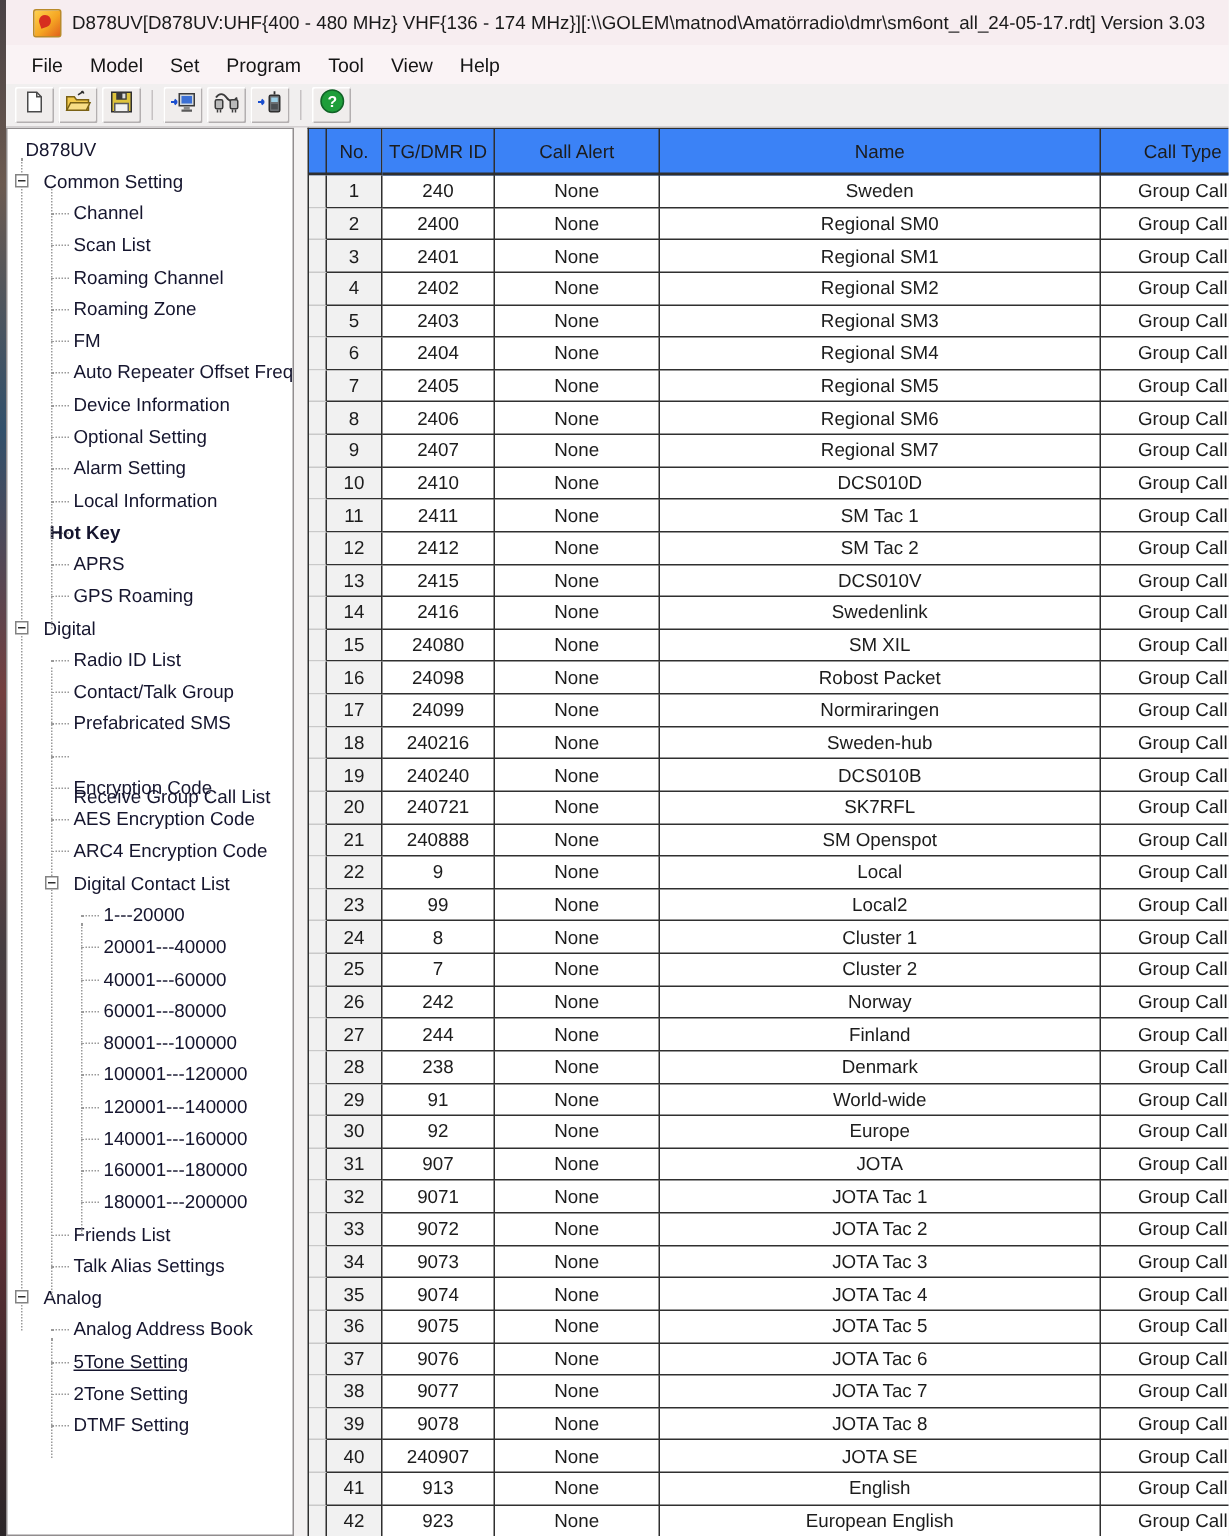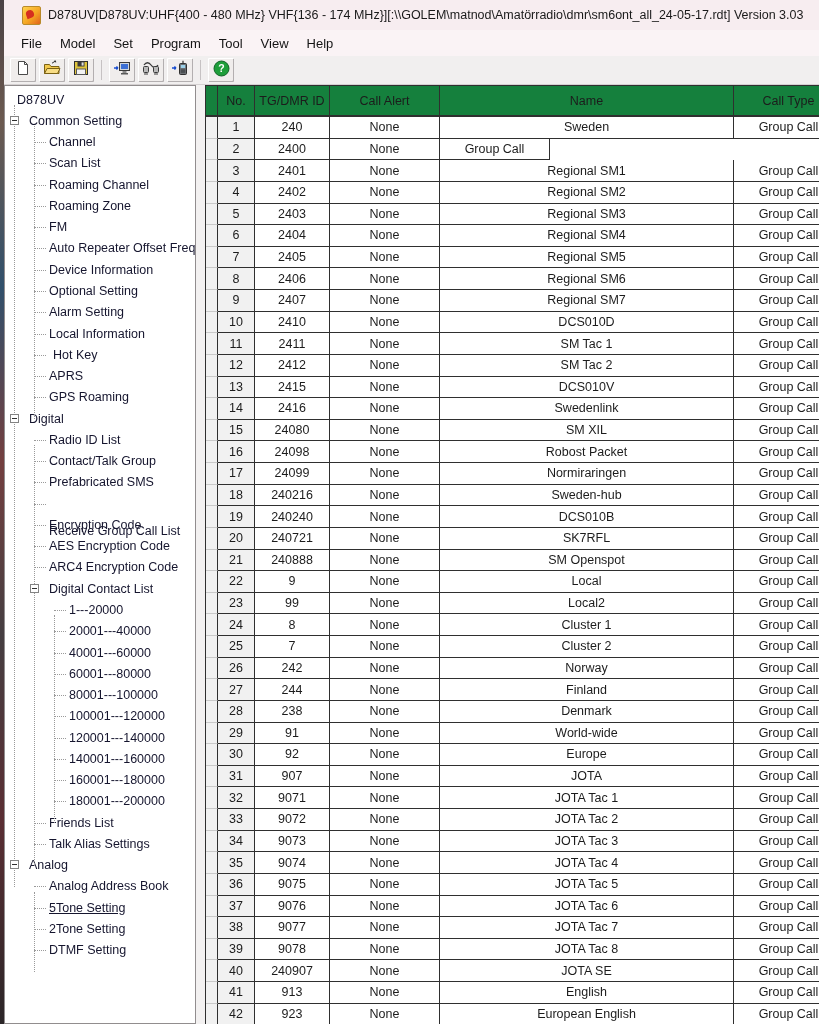--- a/index.html
+++ b/index.html
@@ -48,21 +48,21 @@
   
   .grid{position:absolute;left:201px;top:0;bottom:0;width:639px;background:#fff;
     border-left:1px solid #2f2f2f;border-top:1px solid #2f2f2f;box-sizing:border-box;}
   .grid-row{display:flex;height:21.64px;}
   .grid-header{height:31px;}
   .gcell{box-sizing:border-box;border-right:1px solid #2f2f2f;border-bottom:1px solid #2f2f2f;
     display:flex;align-items:center;justify-content:center;font-size:12.5px;color:#1c1c1c;overflow:hidden;flex:none;}
   .w0{width:12px;} .w1{width:37px;} .w2{width:75px;} .w3{width:110px;} .w4{width:294px;} .w5{width:110px;}
   .graycell{background:#f1f1f1;}
   .strip{background:#f1f1f1;border-bottom:1px solid #c9c9c9;}
-  .hcell{background:#15803d;border-bottom:2px solid #2f2f2f;}
+  .hcell{background:#3b82f6;border-bottom:2px solid #2f2f2f;}
 </style>
 </head>
 <body>
 
 <div class="desktop-strip"></div>
 
 <div class="window">
 
   <div class="titlebar">
     <span class="app-icon"></span>
@@ -197,21 +197,21 @@
           <div class="tree-row">
             <span class="tconn" style="left: 29px;"></span>
             <span class="tlabel" style="left: 44px;">Alarm Setting</span>
           </div>
           <div class="tree-row">
             <span class="tconn" style="left: 29px;"></span>
             <span class="tlabel" style="left: 44px;">Local Information</span>
           </div>
           <div class="tree-row">
             <span class="tconn" style="left: 29px;"></span>
-            <span class="tlabel" style="left: 48px;">Hot Key</span>
+            <span class="tlabel" style="left: 28px; font-weight: bold;">Hot Key</span>
           </div>
           <div class="tree-row">
             <span class="tconn" style="left: 29px;"></span>
             <span class="tlabel" style="left: 44px;">APRS</span>
           </div>
           <div class="tree-row">
             <span class="tconn" style="left: 29px;"></span>
             <span class="tlabel" style="left: 44px;">GPS Roaming</span>
           </div>
           <div class="tree-row">
@@ -342,20 +342,21 @@
             <div class="gcell w2">240</div>
             <div class="gcell w3">None</div>
             <div class="gcell w4">Sweden</div>
             <div class="gcell w5">Group Call</div>
           </div>
           <div class="grid-row">
             <div class="gcell w0 strip"></div>
             <div class="gcell w1 graycell">2</div>
             <div class="gcell w2">2400</div>
             <div class="gcell w3">None</div>
+            <div class="gcell w4">Regional SM0</div>
             <div class="gcell w5">Group Call</div>
           </div>
           <div class="grid-row">
             <div class="gcell w0 strip"></div>
             <div class="gcell w1 graycell">3</div>
             <div class="gcell w2">2401</div>
             <div class="gcell w3">None</div>
             <div class="gcell w4">Regional SM1</div>
             <div class="gcell w5">Group Call</div>
           </div>

